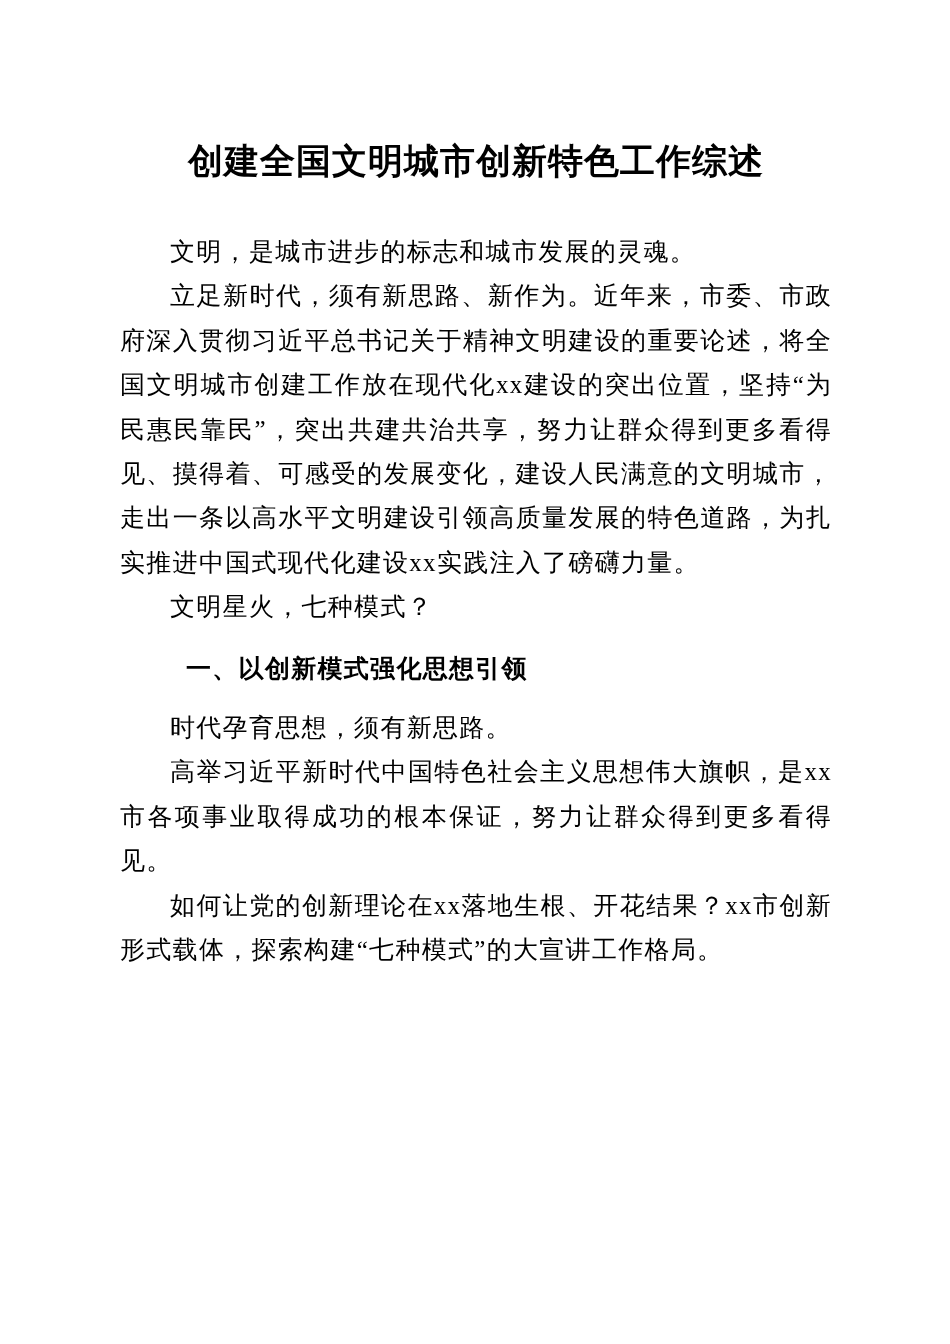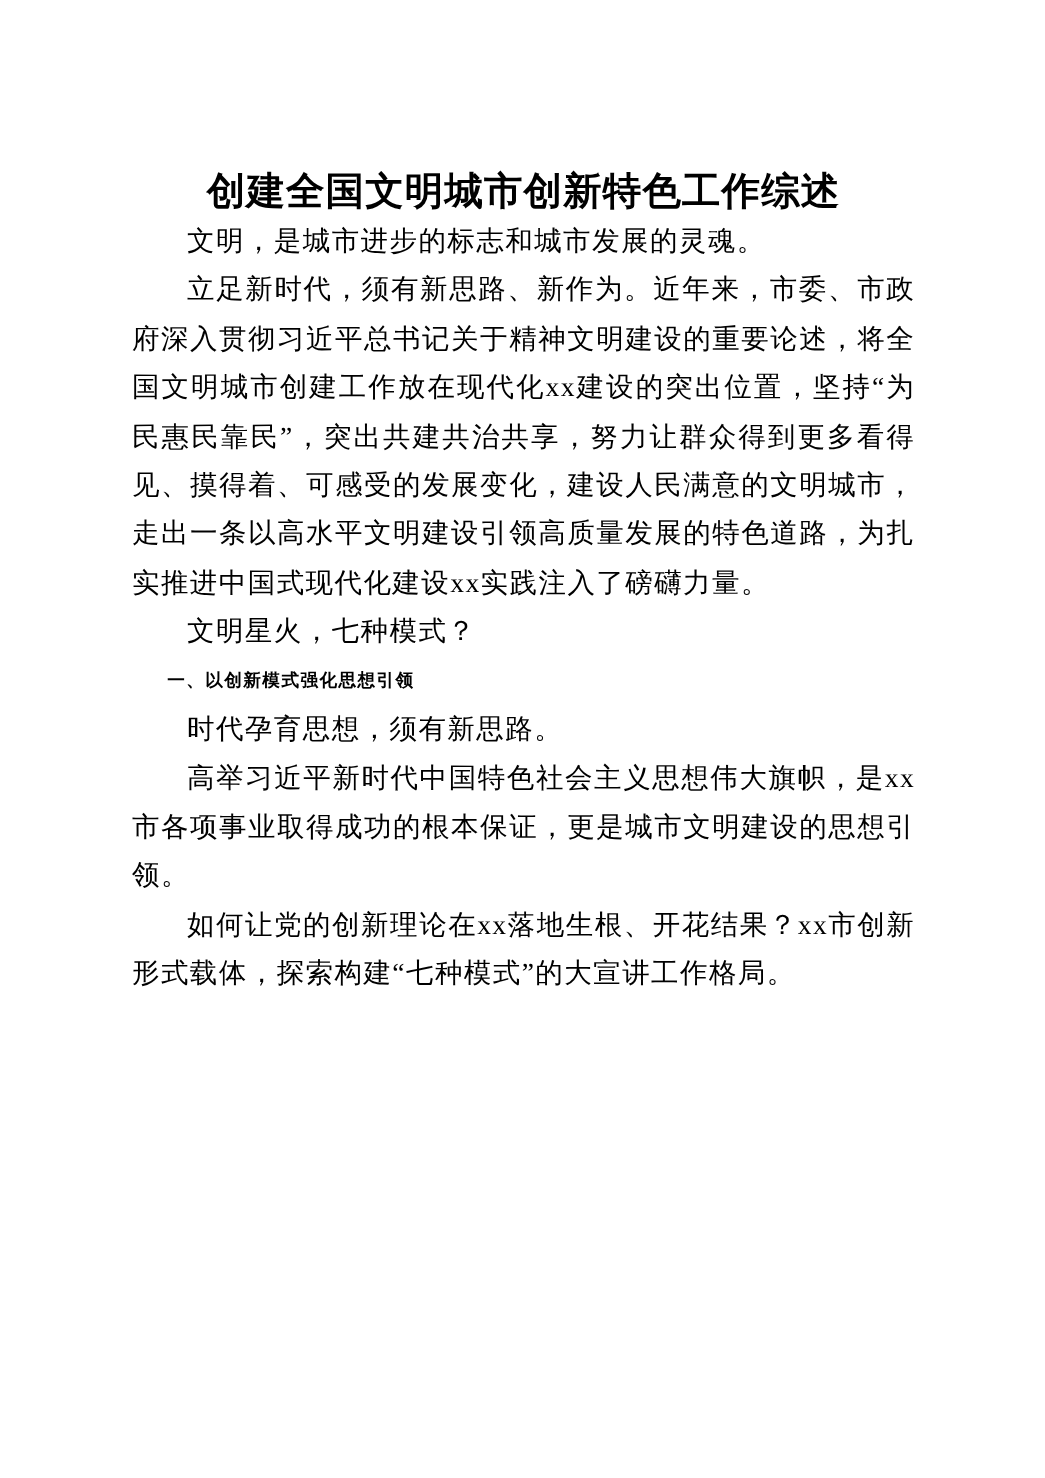--- a/index.html
+++ b/index.html
@@ -11,21 +11,21 @@
     position: relative;
     width: 950px;
     height: 1344px;
     background: #ffffff;
     color: #000000;
     overflow: hidden;
   }
   .content {
     position: absolute;
     left: 120px;
-    top: 12px;
+    top: 0;
     width: 712px;
   }
   .doc-title {
     margin: 0;
     padding-top: 138px;
     font-family: "Liberation Serif", "DejaVu Serif", serif;
     font-weight: bold;
     font-size: 35px;
     line-height: 48px;
     letter-spacing: 1px;
@@ -35,26 +35,27 @@
   .para {
     margin: 0;
     font-family: "Liberation Serif", "DejaVu Serif", serif;
     font-size: 25px;
     line-height: 44.4px;
     letter-spacing: 1.3px;
     text-align: justify;
     text-indent: 2em;
   }
   .para.first {
+    margin-top: 44px;
   }
   .section-heading {
-    margin: 0;
+    margin: 16px;
     font-family: "Liberation Sans", "DejaVu Sans", sans-serif;
     font-weight: bold;
-    font-size: 16px;
+    font-size: 25px;
     line-height: 44.4px;
     letter-spacing: 1.3px;
     text-align: justify;
     text-indent: 2em;
   }
 </style>
 </head>
 <body>
 
 <div class="page">
@@ -65,17 +66,17 @@
 
     <p class="para">立足新时代，须有新思路、新作为。近年来，市委、市政府深入贯彻习近平总书记关于精神文明建设的重要论述，将全国文明城市创建工作放在现代化xx建设的突出位置，坚持“为民惠民靠民”，突出共建共治共享，努力让群众得到更多看得见、摸得着、可感受的发展变化，建设人民满意的文明城市，走出一条以高水平文明建设引领高质量发展的特色道路，为扎实推进中国式现代化建设xx实践注入了磅礴力量。</p>
 
     <p class="para">文明星火，七种模式？</p>
 
     <p class="section-heading">一、以创新模式强化思想引领</p>
 
 
     <p class="para">时代孕育思想，须有新思路。</p>
 
-    <p class="para">高举习近平新时代中国特色社会主义思想伟大旗帜，是xx市各项事业取得成功的根本保证，更是城市文明建设的思想引领。</p>
+    <p class="para">高举习近平新时代中国特色社会主义思想伟大旗帜，是xx市各项事业取得成功的根本保证，努力让群众得到更多看得见。</p>
 
     <p class="para">如何让党的创新理论在xx落地生根、开花结果？xx市创新形式载体，探索构建“七种模式”的大宣讲工作格局。</p>
   </div>
 </div>
 
 </body></html>

